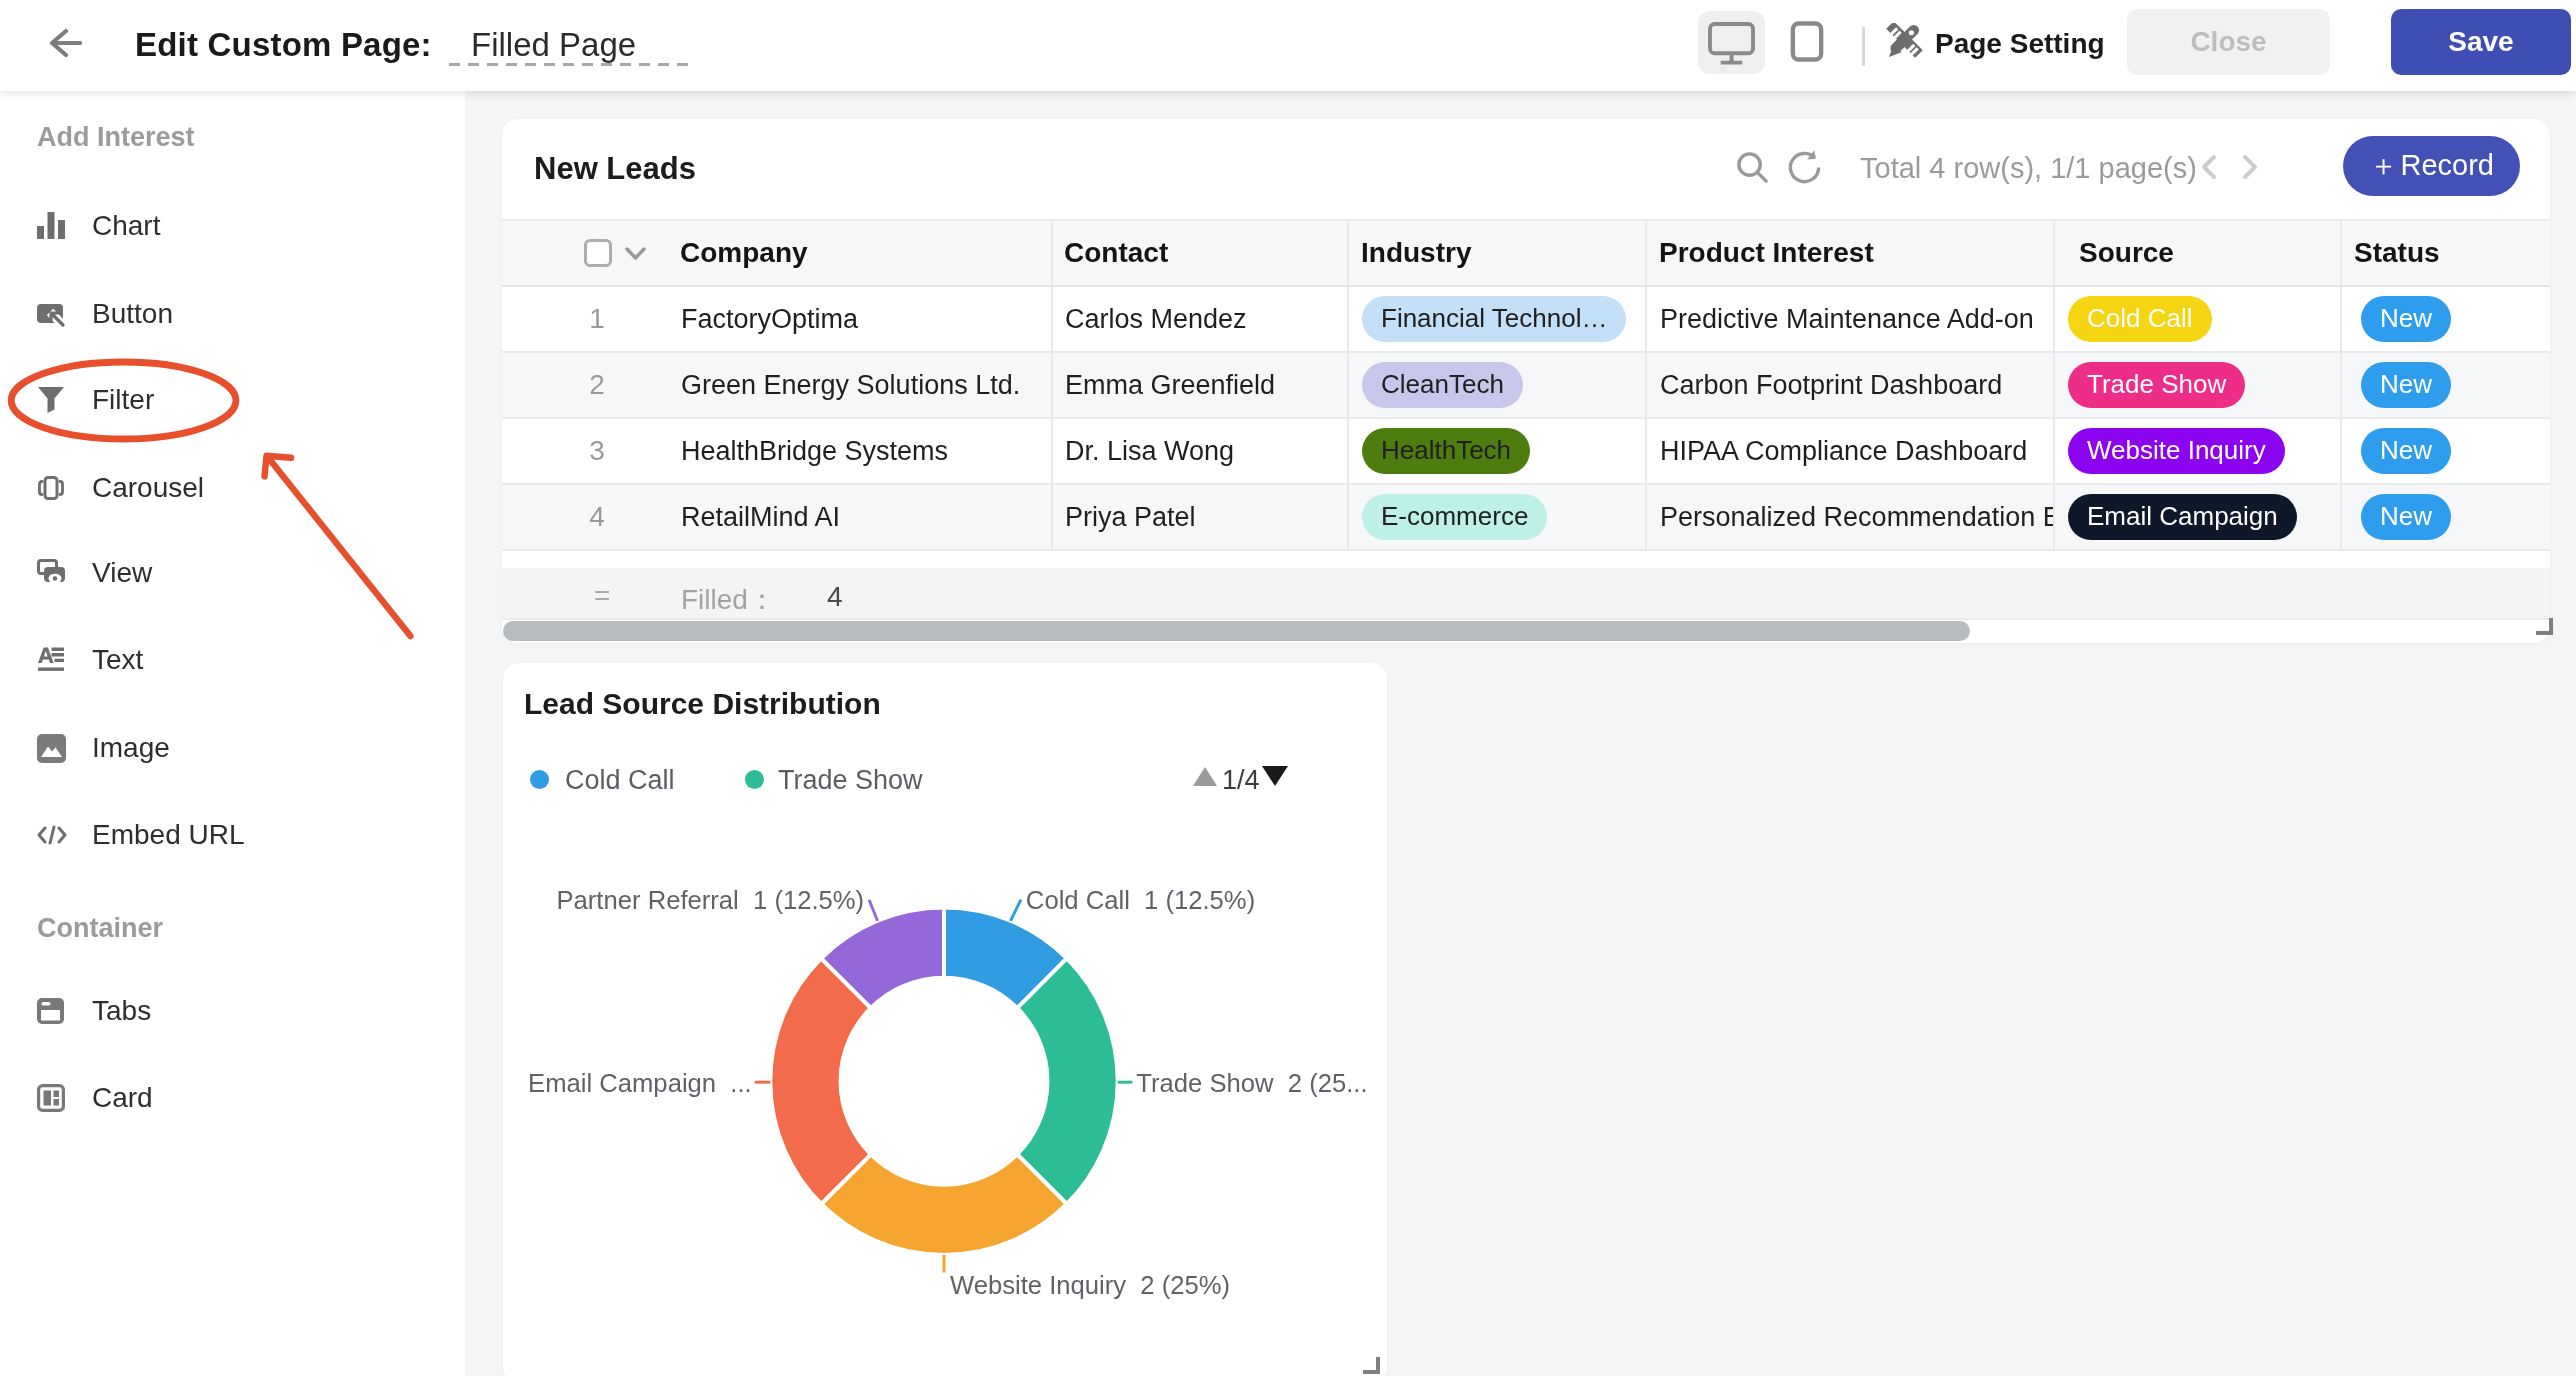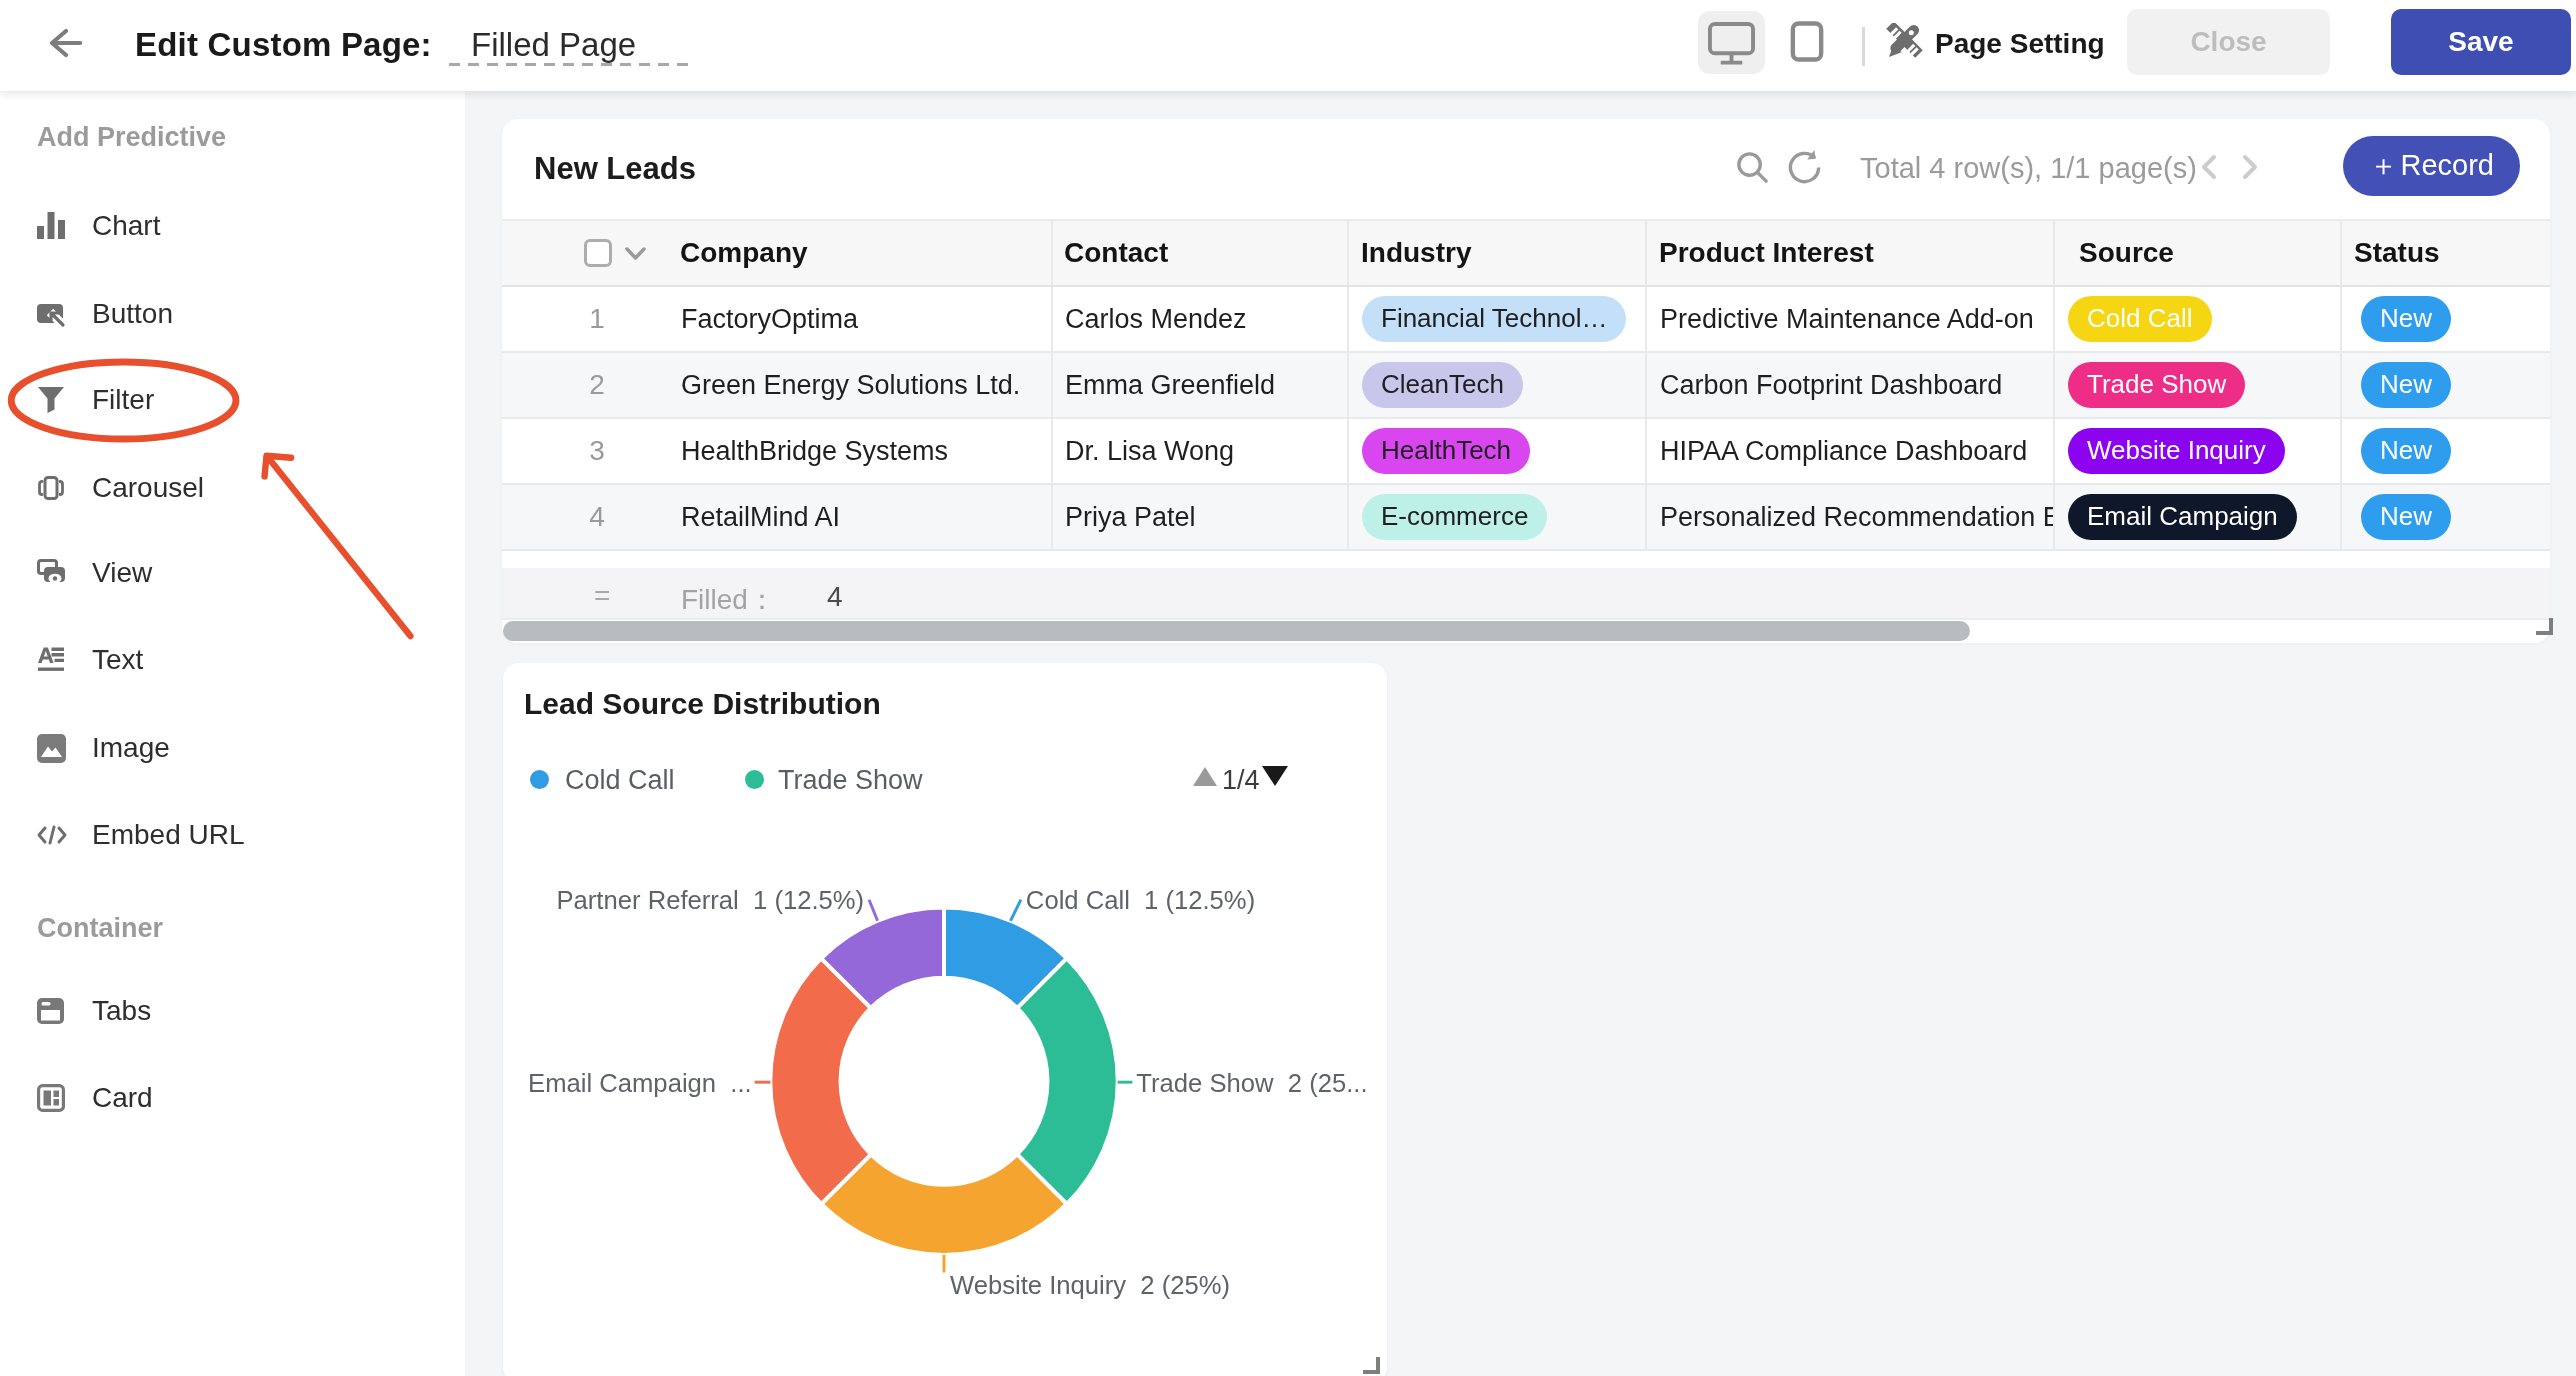--- a/index.html
+++ b/index.html
@@ -62,21 +62,21 @@
       <path d="M3 35 L8 22 L16 30 Z" fill="#6e6e6e"></path>
       <path d="M11.5 5.5 L5.5 11.5 M15 9 L9 15" stroke="#fff" stroke-width="3.2"></path>
       <path d="M29 22.5 L22.5 29 M32.5 26 L26 32.5" stroke="#fff" stroke-width="3.2"></path>
       <circle cx="26" cy="10" r="2.6" fill="#fff"></circle>
     </svg>
   <div id="pgset">Page Setting</div>
   <div class="btn" id="btn-close">Close</div>
   <div class="btn" id="btn-save">Save</div>
 </div>
 <div id="sidebar">
-  <div class="side-h" style="top:31px;">Add Predictive</div>
+  <div class="side-h" style="top:31px;">Add Interest</div>
   <div class="side-item" style="top:119px;">
     <svg width="28" height="28" viewBox="0 0 28 28">
         <rect x="0" y="14" width="7" height="13" fill="#6e6e6e"></rect>
         <rect x="10.5" y="0" width="7" height="27" fill="#6e6e6e"></rect>
         <rect x="21" y="8" width="7" height="19" fill="#6e6e6e"></rect>
       </svg>
     <span>Chart</span>
   </div>
   <div class="side-item" style="top:207px;">
     <svg width="30" height="28" viewBox="0 0 30 28">
@@ -203,21 +203,21 @@
     <div class="tc" style="left:550px;width:297px;">Emma Greenfield</div>
     <div class="tc" style="left:847px;width:298px;"><span class="pill" style="background:#c9c6ec;color:#202022;">CleanTech</span></div>
     <div class="tc" style="left:1145px;width:408px;">Carbon Footprint Dashboard</div>
     <div class="tc" style="left:1553px;width:287px;"><span class="pill sp" style="background:#ee2d87;">Trade Show</span></div>
     <div class="tc" style="left:1840px;width:208px;border-right:none;padding-left:19px;"><span class="pill sp" style="background:#2f9ded;">New</span></div>
   </div>
   <div class="trow" style="top:300px;background:#fff;">
     <div class="tc tnum">3</div>
     <div class="tc" style="left:166px;width:385px;">HealthBridge Systems</div>
     <div class="tc" style="left:550px;width:297px;">Dr. Lisa Wong</div>
-    <div class="tc" style="left:847px;width:298px;"><span class="pill" style="background:#d946ef;color:#202022;">HealthTech</span></div>
+    <div class="tc" style="left:847px;width:298px;"><span class="pill" style="background:#4d7c0f;color:#202022;">HealthTech</span></div>
     <div class="tc" style="left:1145px;width:408px;">HIPAA Compliance Dashboard</div>
     <div class="tc" style="left:1553px;width:287px;"><span class="pill sp" style="background:#8c04ef;">Website Inquiry</span></div>
     <div class="tc" style="left:1840px;width:208px;border-right:none;padding-left:19px;"><span class="pill sp" style="background:#2f9ded;">New</span></div>
   </div>
   <div class="trow" style="top:366px;background:#f6f7f8;">
     <div class="tc tnum">4</div>
     <div class="tc" style="left:166px;width:385px;">RetailMind AI</div>
     <div class="tc" style="left:550px;width:297px;">Priya Patel</div>
     <div class="tc" style="left:847px;width:298px;"><span class="pill" style="background:#bdf0e6;color:#202022;">E-commerce</span></div>
     <div class="tc" style="left:1145px;width:408px;white-space:nowrap;overflow:hidden;">Personalized Recommendation Engine</div>

